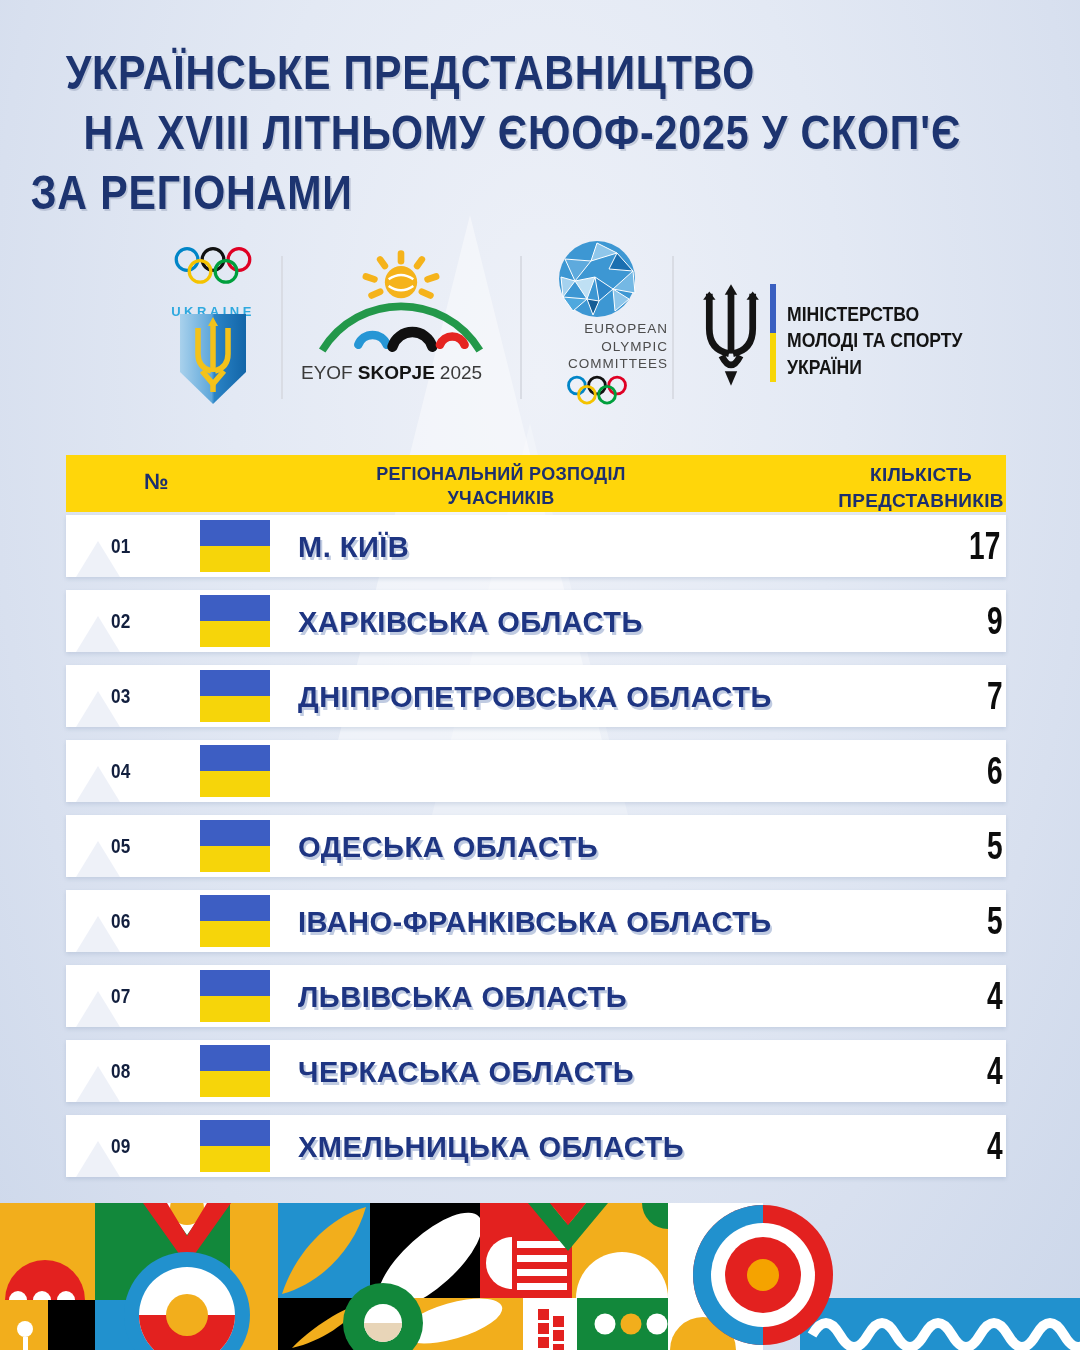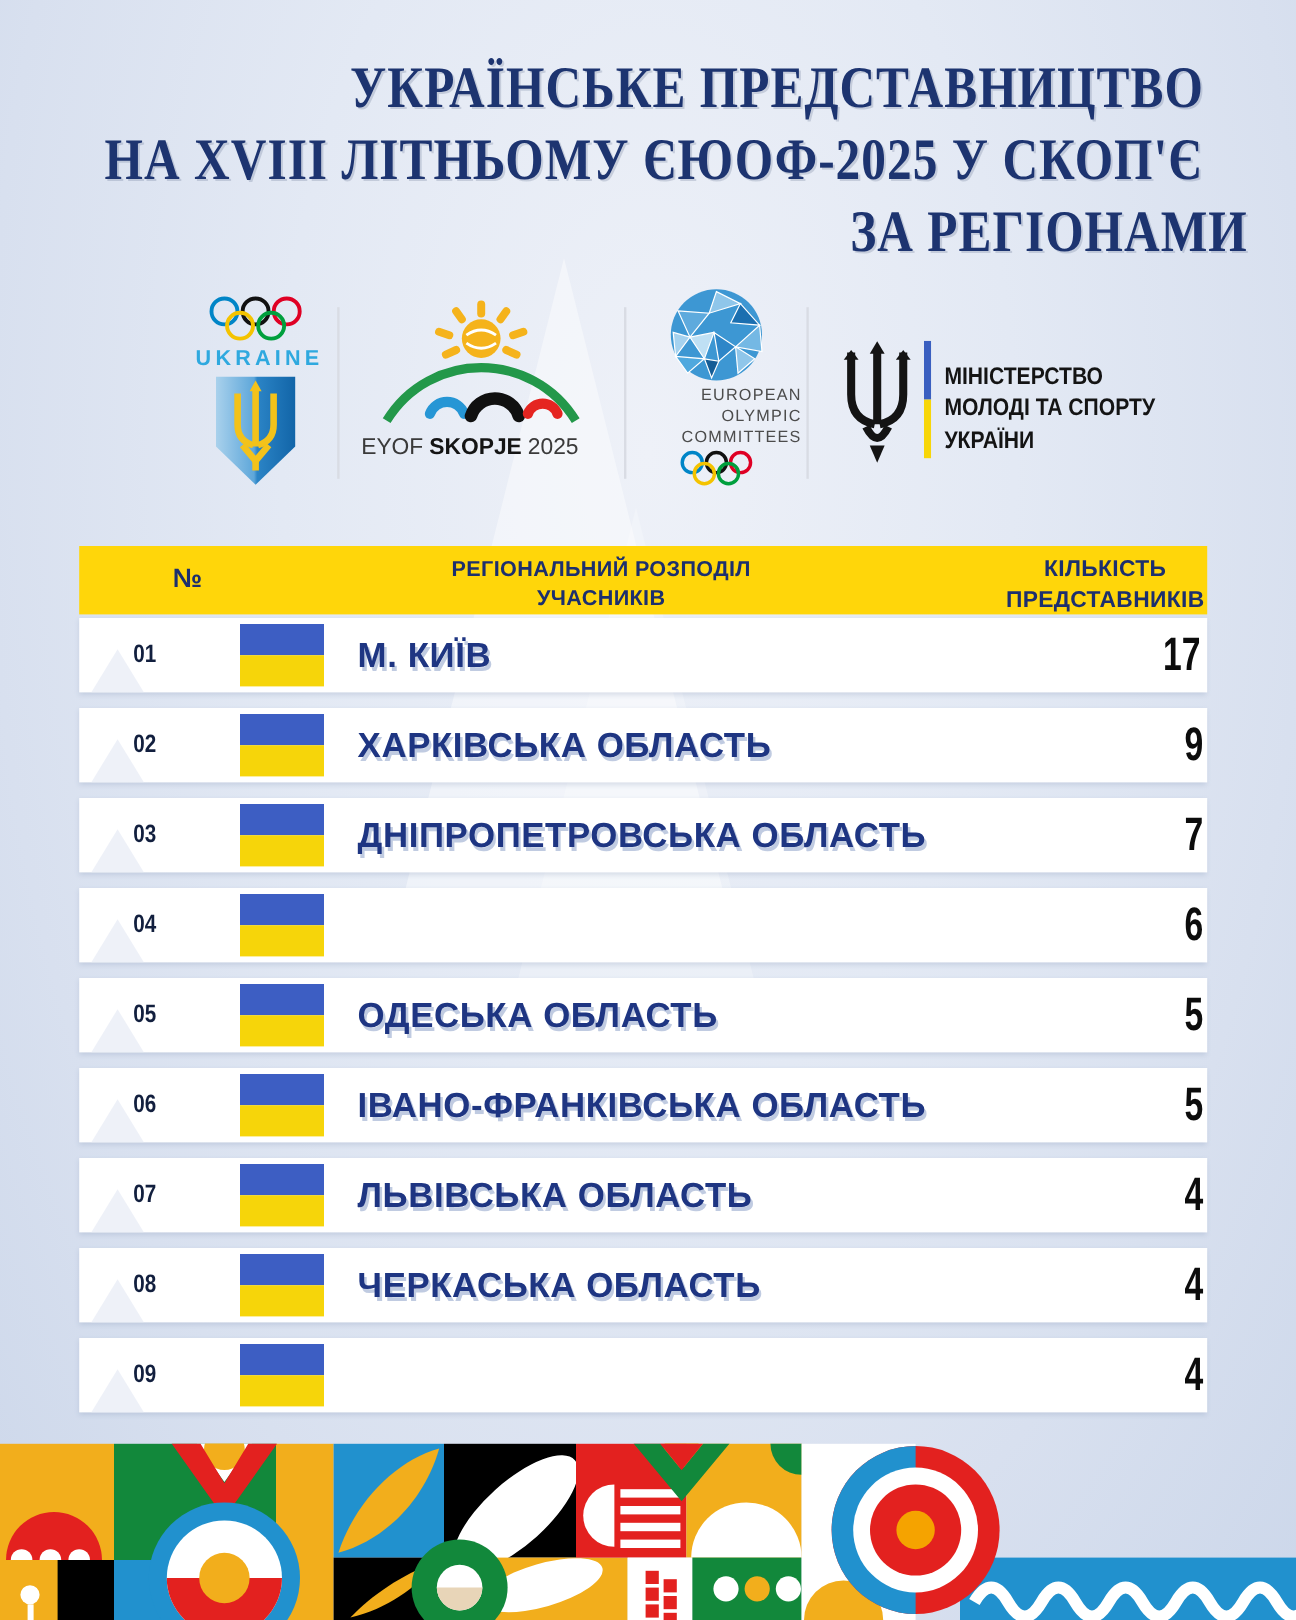--- a/index.html
+++ b/index.html
@@ -4,29 +4,29 @@
 <style>
   html,body{margin:0;padding:0;}
   body{font-family:"Liberation Sans",sans-serif;background:#c9d4e6;}
   #page{position:relative;width:1080px;height:1350px;margin:0 auto;overflow:hidden;
         background:radial-gradient(ellipse at 50% 28%, #eef1f8 0%, #e3e9f4 40%, #d8e0ef 72%, #ccd7ea 100%);}
   
   .bg-tri{position:absolute;width:0;height:0;border-style:solid;border-color:transparent;pointer-events:none;}
   .bg-tri.big{left:328px;top:212px;border-left-width:142px;border-right-width:142px;border-bottom:565px solid rgba(255,255,255,0.42);}
   .bg-tri.b2{left:430px;top:420px;border-left-width:100px;border-right-width:100px;border-bottom:400px solid rgba(255,255,255,0.25);}
   
-  .title-line{position:absolute;left:0;width:1071px;text-align:right;white-space:nowrap;
+  .title-line{position:absolute;left:0;width:1071px;text-align:left;white-space:nowrap;
     font-weight:bold;font-size:49px;color:#1d3470;letter-spacing:1px;
-    text-shadow:2px 2px 0 rgba(24,42,86,0.16);font-family:Liberation Serif, serif;}
+    text-shadow:2px 2px 0 rgba(24,42,86,0.16);}
   .title-line span{display:inline-block;transform:scaleX(0.84);transform-origin:center;}
   
   .vdiv{position:absolute;top:256px;height:143px;width:2px;background:#d9dce4;}
   .logo-cell{position:absolute;}
-  .ukraine-label{position:absolute;left:163px;top:288px;width:100px;text-align:center;
-    color:#2fa9df;font-size:18px;font-weight:bold;letter-spacing:3.5px;}
+  .ukraine-label{position:absolute;left:163px;top:304px;width:100px;text-align:center;
+    color:#2fa9df;font-size:13px;font-weight:bold;letter-spacing:3.5px;}
   .eyof-caption{position:absolute;left:301px;top:362px;width:200px;
     font-size:19px;color:#3a3a3a;white-space:nowrap;}
   .eyof-caption .c{font-weight:bold;color:#141414;margin:0 5px;}
   .eoc-caption{position:absolute;left:526px;top:320px;width:142px;text-align:right;
     font-size:13.5px;color:#4c4c4c;letter-spacing:1px;line-height:1.3;white-space:pre-line;}
   .ministry-text{position:absolute;left:787px;top:301px;font-weight:bold;font-size:20px;
     line-height:1.32;color:#141414;}
   .ministry-text div{transform:scaleX(0.88);transform-origin:left;white-space:nowrap;}
   
   .thead{position:absolute;left:66px;top:455px;width:940px;height:57px;background:#ffd60a;}
@@ -262,20 +262,21 @@
       </div>
     <div class="region">ЧЕРКАСЬКА ОБЛАСТЬ</div>
     <div class="count"><span>4</span></div>
   </div>
   <div class="row" style="top:1115px">
     <div class="rank"><span>09</span></div>
     <div class="flag">
         <div class="fb"></div>
         <div class="fy"></div>
       </div>
+    <div class="region">ХМЕЛЬНИЦЬКА ОБЛАСТЬ</div>
     <div class="count"><span>4</span></div>
   </div>
 
   <svg class="mosaic" viewBox="0 0 1080 147">
 
     <rect x="800" y="95" width="280" height="52" fill="#2191ce"></rect>
     <path d="M812,132 q14,-24 28,0 t28,0 t28,0 t28,0 t28,0 t28,0 t28,0 t28,0 t28,0 t28,0" stroke="#ffffff" stroke-width="10" fill="none"></path>
 
     <rect x="0" y="0" width="95" height="147" fill="#f2ae1c"></rect>
     <path d="M5,97 A40,40 0 0 1 85,97 Z" fill="#e3211f"></path>

